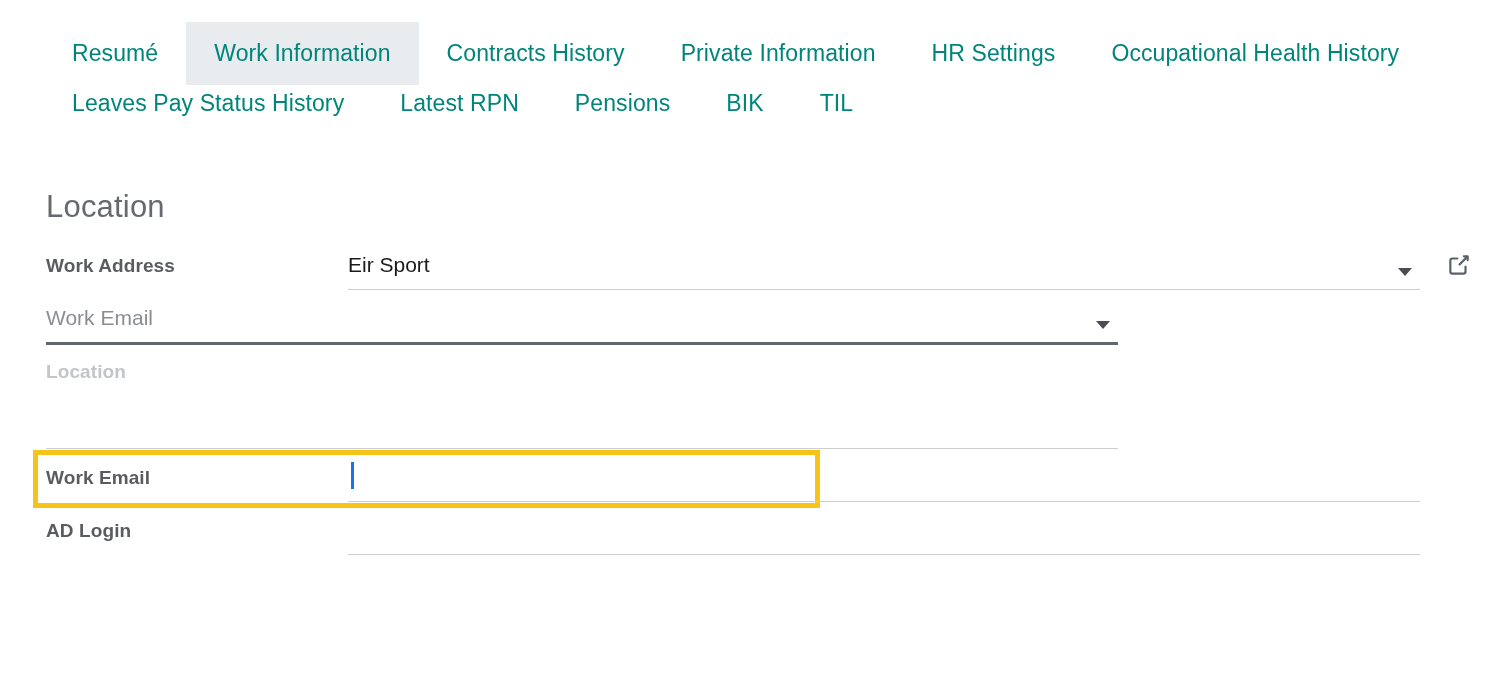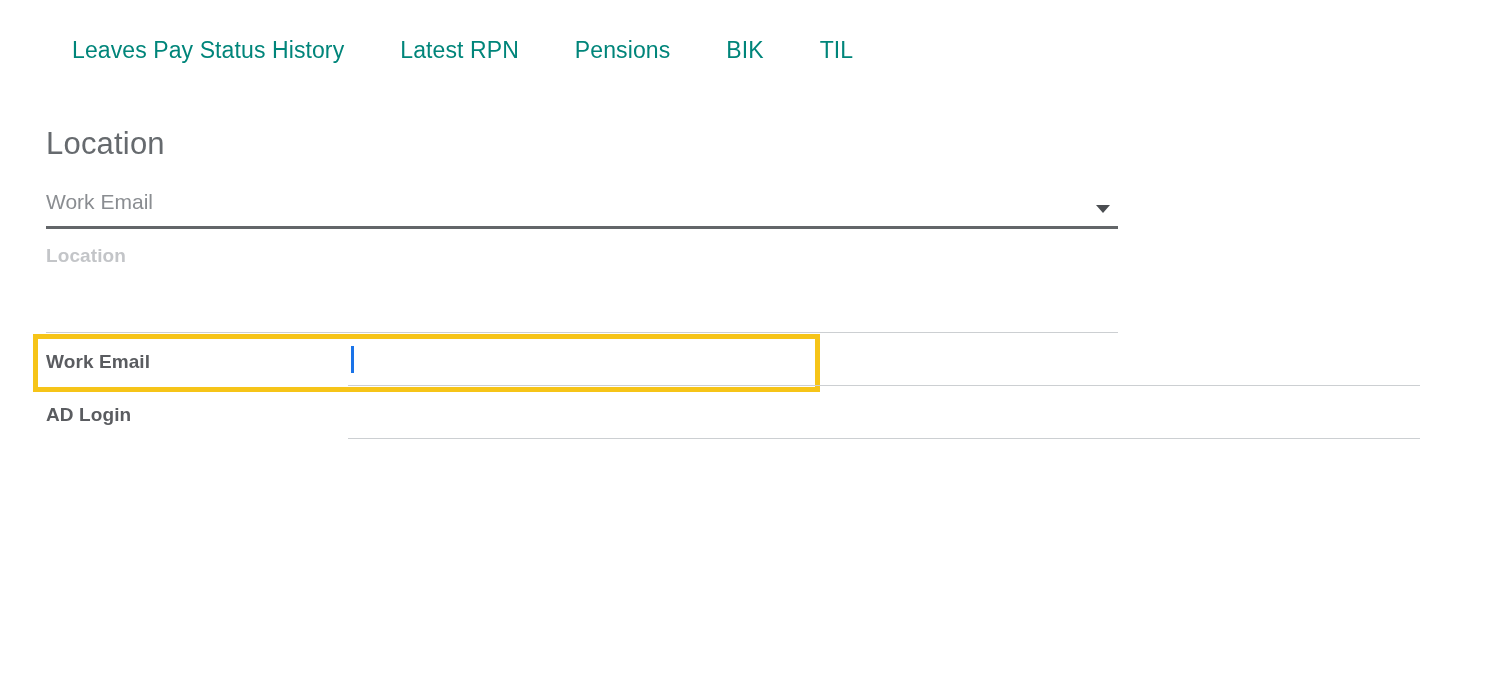--- a/index.html
+++ b/index.html
@@ -26,21 +26,21 @@
     align-items: stretch;
     white-space: nowrap;
   }
   .tab-row.row-1 {
     padding-left: 44px;
     height: 63px;
   }
   .tab-row.row-2 {
     padding-left: 44px;
     height: 46px;
-    align-items: flex-end;
+    align-items: flex-start;
   }
   .tab {
     color: #00857a;
     font-size: 23px;
     font-weight: 400;
     line-height: 1;
     padding: 0 28px;
     display: flex;
     align-items: center;
     cursor: pointer;
@@ -168,34 +168,59 @@
     height: 58px;
     border: 5px solid #f6c418;
     box-sizing: border-box;
     pointer-events: none;
   }
 </style>
 </head>
 <body>
 
 <div class="notebook">
+  <div class="tab-row row-1" id="tab-row-0">
+      <div class="tab">Resumé</div>
+      <div class="tab active">Work Information</div>
+      <div class="tab">Contracts History</div>
+      <div class="tab">Private Information</div>
+      <div class="tab">HR Settings</div>
+      <div class="tab">Occupational Health History</div>
+    </div>
   <div class="tab-row row-2" id="tab-row-1">
       <div class="tab">Leaves Pay Status History</div>
       <div class="tab">Latest RPN</div>
       <div class="tab">Pensions</div>
       <div class="tab">BIK</div>
       <div class="tab">TIL</div>
     </div>
 </div>
 
 <div class="sheet">
   <h2 class="group-title">Location</h2>
 
   <div class="form-table" id="form-table">
       <div class="form-row">
+        <div class="field-label">Work Address</div>
+        <div class="field-cell">
+          <div class="field-inner">
+            <span class="field-value">Eir Sport</span>
+            <span class="field-underline"></span>
+            <span class="caret-down"></span>
+          </div>
+          <span class="ext-link-btn">
+            <svg width="26" height="26" viewBox="0 0 24 24" fill="none" stroke="#5a6169" stroke-width="2" stroke-linecap="round" stroke-linejoin="round">
+              <path d="M16.5 4H20v3.5"></path>
+              <path d="M19.5 4.5L12.5 11.5"></path>
+              <path d="M18 13.5V18a2 2 0 0 1-2 2H6a2 2 0 0 1-2-2V8a2 2 0 0 1 2-2h4.5"></path>
+            </svg>
+          </span>
+        </div>
+      </div>
+      <div class="form-row">
         <div class="field-cell">
           <div class="field-inner">
             <span class="field-value placeholder">Work Email</span>
             <span class="field-underline strong"></span>
             <span class="caret-down"></span>
           </div>
         </div>
       </div>
       <div class="form-row">
         <div class="field-label muted">Location</div>

